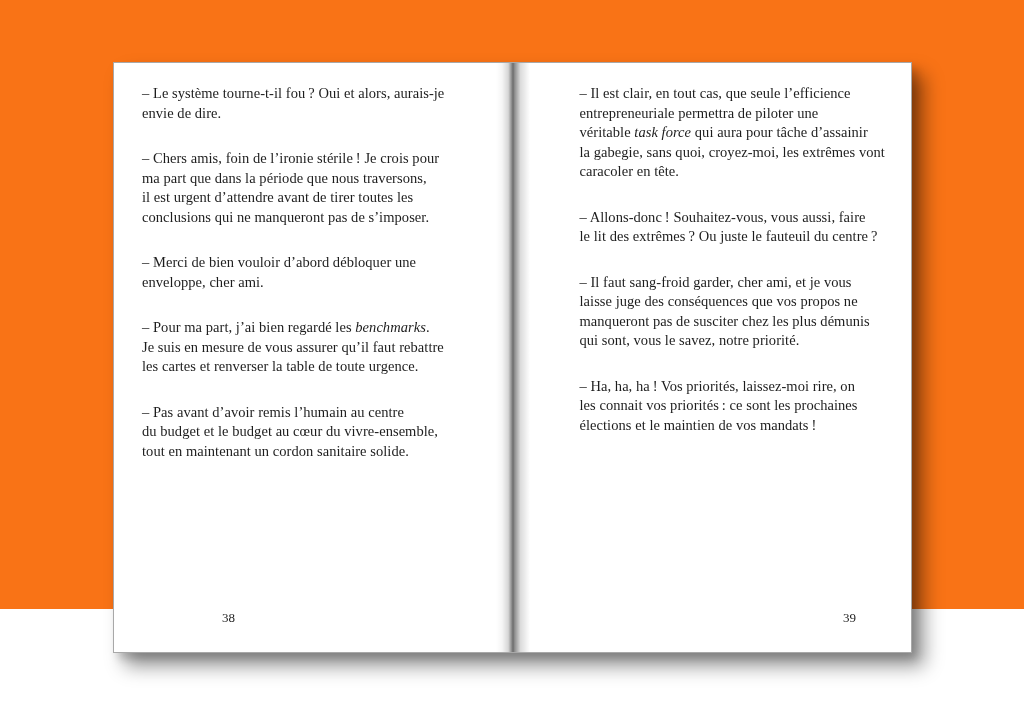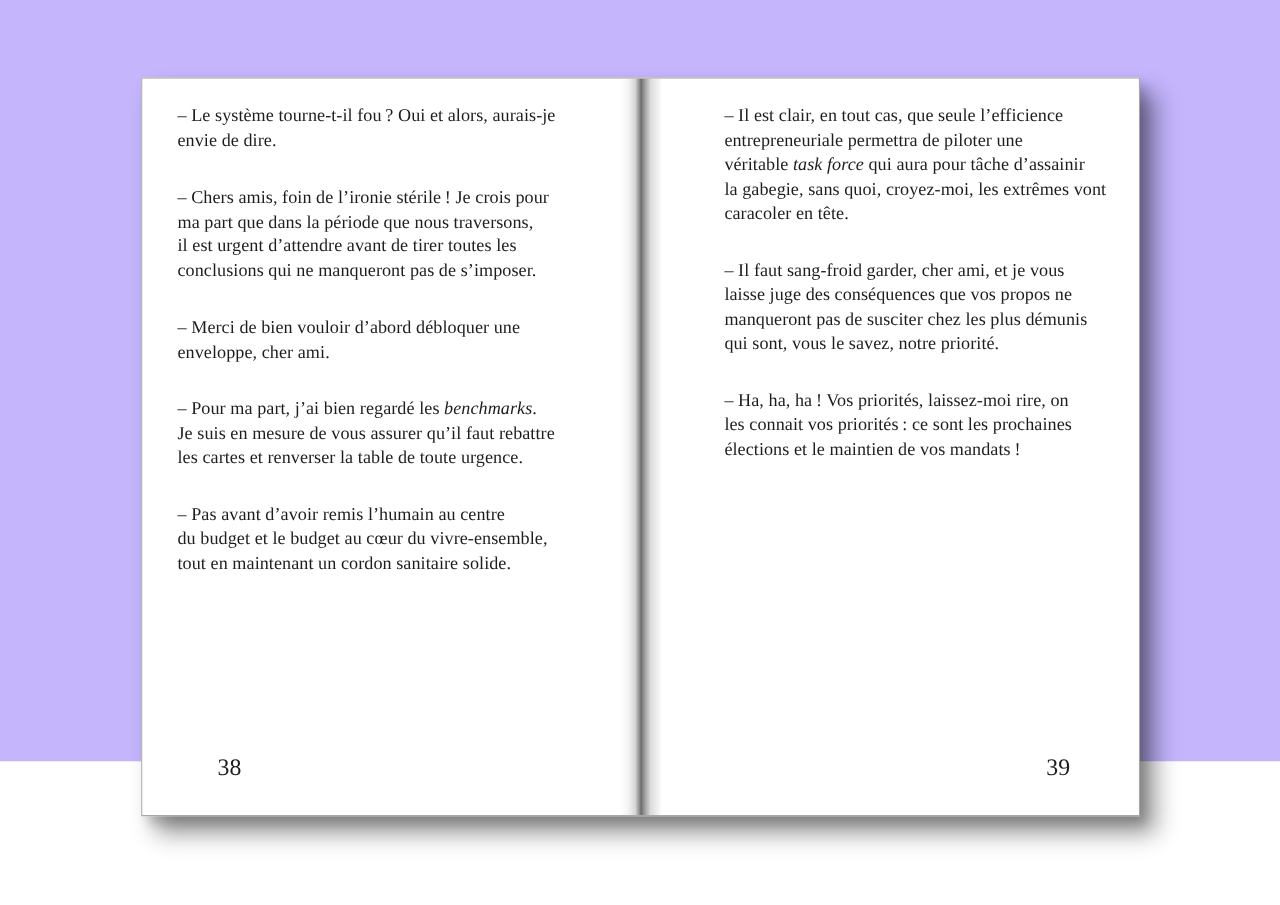--- a/index.html
+++ b/index.html
@@ -9,21 +9,21 @@
     height: 724px;
     background: #ffffff;
     overflow: hidden;
     font-family: "Liberation Serif", "DejaVu Serif", serif;
   }
 
   .stage {
     position: relative;
     width: 1024px;
     height: 609px;
-    background: #c4b5fd;
+    background: #f97316;
   }
 
   .book {
     position: absolute;
     left: 113px;
     top: 62px;
     width: 799px;
     height: 591px;
     background: #ffffff;
     border: 1px solid #a8a8a8;
@@ -48,22 +48,23 @@
     line-height: 19.5px;
     color: #1d1d1d;
     white-space: pre-line;
     letter-spacing: 0.05px;
   }
   .para .em { font-style: italic; }
 
   .page-number {
     position: absolute;
     bottom: 26px;
-    font-size: 19px;
+    font-size: 13px;
     color: #1d1d1d;
+    margin-left: 48px;
   }
   .page.left  .page-number { left: 60px; }
   .page.right .page-number { right: 55px; text-align: right; }
 
   .gutter {
     position: absolute;
     left: 50%;
     top: 0;
     width: 34px;
     height: 100%;
@@ -106,20 +107,22 @@
       <div class="page-number">38</div>
     </section>
 
     <section class="page right">
       <div class="text-block">
           <p class="para"><span>– Il est clair, en tout cas, que seule l’efficience
 entrepreneuriale permettra de piloter une
 véritable </span><span class="em">task force</span><span> qui aura pour tâche d’assainir
 la gabegie, sans quoi, croyez-moi, les extrêmes vont
 caracoler en tête.</span></p>
+          <p class="para"><span>– Allons-donc ! Souhaitez-vous, vous aussi, faire
+le lit des extrêmes ? Ou juste le fauteuil du centre ?</span></p>
           <p class="para"><span>– Il faut sang-froid garder, cher ami, et je vous
 laisse juge des conséquences que vos propos ne
 manqueront pas de susciter chez les plus démunis
 qui sont, vous le savez, notre priorité.</span></p>
           <p class="para"><span>– Ha, ha, ha ! Vos priorités, laissez-moi rire, on
 les connait vos priorités : ce sont les prochaines
 élections et le maintien de vos mandats !</span></p>
         </div>
       <div class="page-number">39</div>
     </section>

